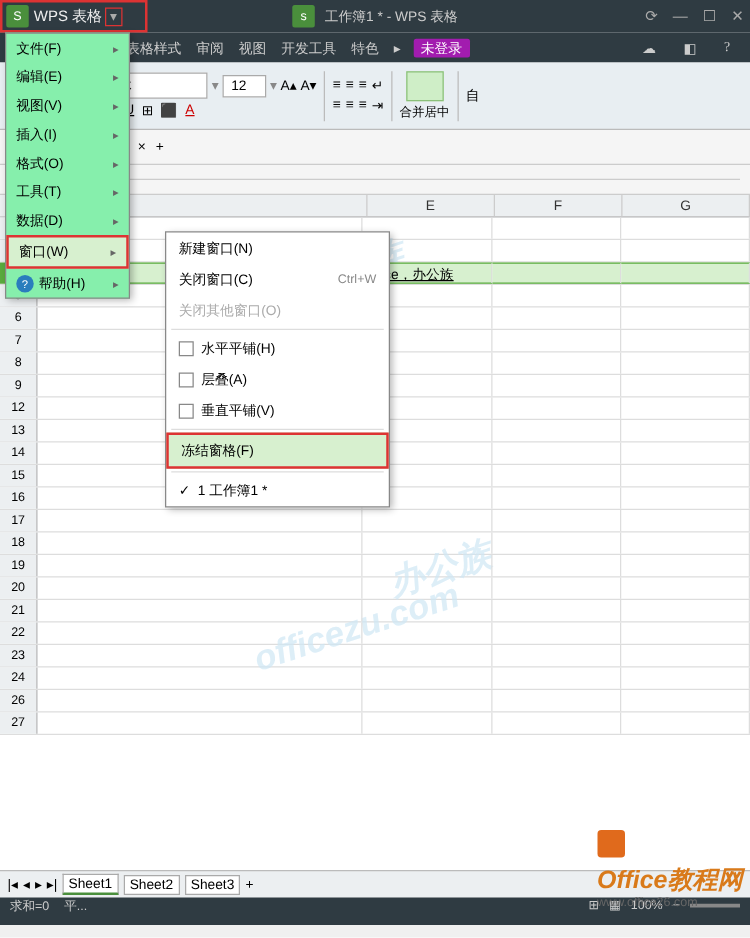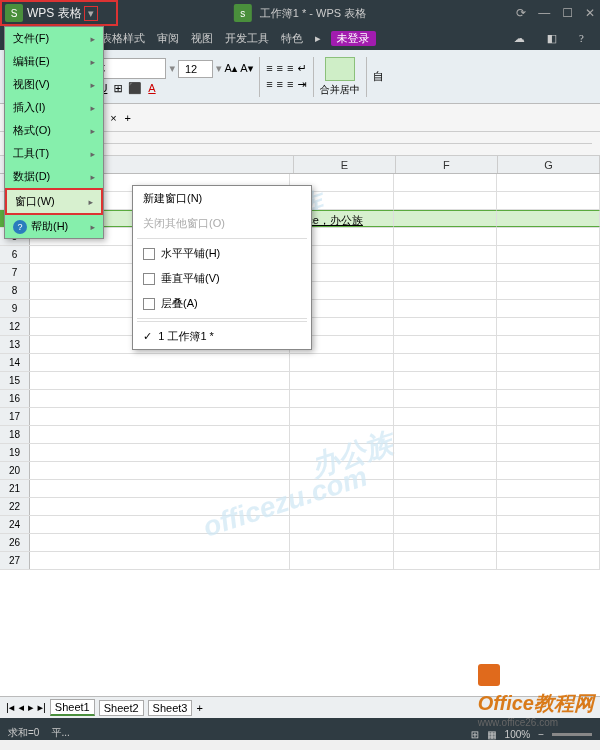--- a/index.html
+++ b/index.html
@@ -48,21 +48,21 @@
 
 
 .wm { position: absolute; color: #cfe7f5; font-size: 28px; font-style: italic; transform: rotate(-18deg); pointer-events: none; opacity: 0.7; font-weight: bold; }
 
 
 .sheettabs { height: 22px; background: #eceff1; border-top: 1px solid #bbb; display: flex; align-items: center; padding: 0 6px; gap: 4px; font-size: 11px; }
 .stab { border: 1px solid #aaa; background: #fff; padding: 1px 4px; }
 .stab.active { border-bottom: 2px solid #4a8f3c; }
 
 
-.status { height: 22px; background: #2f3b42; color: #ccc; display: flex; align-items: flex-end; padding: 0 8px; gap: 12px; font-size: 10px; }
+.status { height: 22px; background: #2f3b42; color: #ccc; display: flex; align-items: flex-start; padding: 0 8px; gap: 12px; font-size: 10px; }
 
 
 .menu1 { position: absolute; top: 26px; left: 4px; width: 100px; background: #86efac; border: 1px solid #888; box-shadow: 2px 2px 6px rgba(0,0,0,.3); z-index: 50; }
 .menu1 .mi { padding: 4px 8px; font-size: 11px; display: flex; justify-content: space-between; align-items: center; }
 .menu1 .mi .arrow { color: #666; font-size: 9px; }
 .menu1 .mi.hl { background: #d7f0cf; border: 2px solid #d33; }
 .menu1 .mi .qicon { width: 14px; height: 14px; border-radius: 50%; background: #2a7dbd; color: #fff; display: inline-flex; align-items: center; justify-content: center; font-size: 9px; margin-right: 4px; }
 
 
 .menu2 { position: absolute; top: 185px; left: 108px; width: 180px; background: #fff; border: 1px solid #888; box-shadow: 2px 2px 6px rgba(0,0,0,.3); z-index: 60; margin-left: 24px; }
@@ -322,20 +322,27 @@
         <div class="cell"></div>
       </div>
       <div class="row">
         <div class="row-h">22</div>
         <div class="cell" style="flex: 2.6 1 0%;"></div>
         <div class="cell"></div>
         <div class="cell"></div>
         <div class="cell"></div>
       </div>
       <div class="row">
+        <div class="row-h">23</div>
+        <div class="cell" style="flex: 2.6 1 0%;"></div>
+        <div class="cell"></div>
+        <div class="cell"></div>
+        <div class="cell"></div>
+      </div>
+      <div class="row">
         <div class="row-h">24</div>
         <div class="cell" style="flex: 2.6 1 0%;"></div>
         <div class="cell"></div>
         <div class="cell"></div>
         <div class="cell"></div>
       </div>
       <div class="row">
         <div class="row-h">26</div>
         <div class="cell" style="flex: 2.6 1 0%;"></div>
         <div class="cell"></div>
@@ -414,37 +421,44 @@
         <span>帮助(H)</span>
       </span>
       <span class="arrow">▸</span>
     </div>
 </div>
 
 <div class="menu2">
   <div class="mi">
       <span>新建窗口(N)</span>
     </div>
+  <div class="mi">
+      <span>关闭窗口(C)</span>
+      <span class="shortcut">Ctrl+W</span>
+    </div>
   <div class="mi dis">
       <span>关闭其他窗口(O)</span>
     </div>
   <div class="sep"></div>
   <div class="mi">
       <span class="sq"></span>
       <span>水平平铺(H)</span>
     </div>
   <div class="mi">
       <span class="sq"></span>
+      <span>层叠(A)</span>
+    </div>
+  <div class="mi">
+      <span class="sq"></span>
       <span>垂直平铺(V)</span>
     </div>
-  <div class="mi">
-      <span class="sq"></span>
-      <span>层叠(A)</span>
-    </div>
   <div class="sep"></div>
+  <div class="mi hl">
+      <span>冻结窗格(F)</span>
+    </div>
   <div class="sep"></div>
   <div class="mi">
       <span>✓</span>
       <span>1 工作簿1 *</span>
     </div>
 </div>
 
 <div class="brand">
   <span class="logo"></span>
   <div>

